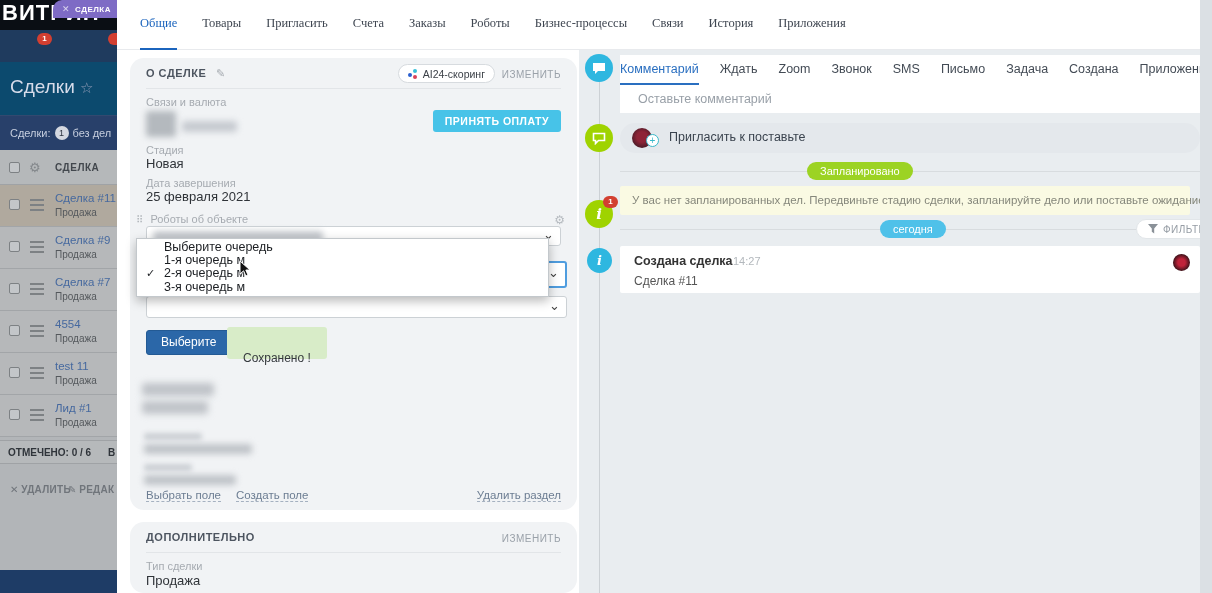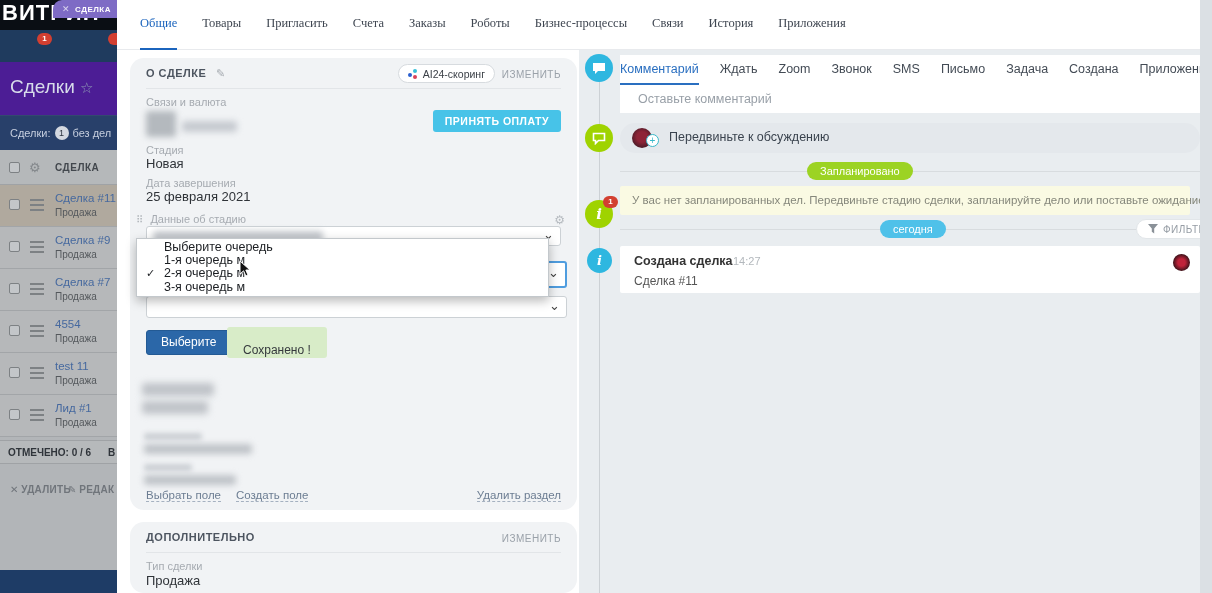--- a/index.html
+++ b/index.html
@@ -13,21 +13,21 @@
   .s-title { position:absolute; left:2px; top:0; font-size:22px; font-weight:bold; color:#fff; letter-spacing:1px; white-space:nowrap; }
   .s-dealtab { position:absolute; left:53px; top:0; width:72px; height:18px; background:#7e6bc5;
                border-radius:9px 9px 0 0; color:#fff; font-size:8px; font-weight:bold;
                display:flex; align-items:center; gap:5px; padding-left:9px; letter-spacing:.5px; }
   .s-dealtab .x { color:#d9d3ee; font-size:9px; font-weight:normal; }
   .s-nav { position:absolute; left:0; top:30px; width:117px; height:32px; background:#1f3b5e; }
   .s-nav-active { position:absolute; left:62px; top:36px; width:55px; height:26px; background:#16294a; border-radius:4px 0 0 0; }
   .s-nav-item { position:absolute; font-size:12.5px; color:#e8ecf4; top:43px; white-space:nowrap; }
   .badge { position:absolute; background:#d23f31; color:#fff; font-size:8px; font-weight:bold;
            min-width:15px; height:12px; border-radius:7px; text-align:center; line-height:12px; padding:0 3px; }
-  .s-head { position:absolute; left:0; top:62px; width:117px; height:53px; background:#4c1d95; }
+  .s-head { position:absolute; left:0; top:62px; width:117px; height:53px; background:#0c4a6e; }
   .s-head-title { position:absolute; left:10px; top:14px; font-size:19px; color:#d7dcea; white-space:nowrap; }
   .s-head-title .star { font-size:15px; color:#8f9ab5; }
   .s-counter { position:absolute; left:0; top:115px; width:117px; height:35px; background:#28406a;
                border-top:1px solid #33496f; font-size:11px; color:#c6cede; }
   .s-counter .inner { position:absolute; left:10px; top:10px; display:flex; align-items:center; gap:4px; white-space:nowrap; }
   .cnt-badge { display:inline-block; background:#d4d8e0; color:#2d3440; width:14px; height:14px; border-radius:7px;
                font-size:9px; text-align:center; line-height:14px; }
   .s-listhead { position:absolute; left:0; top:150px; width:117px; height:35px; background:#b5b8ba; border-bottom:1px solid #9fa2a5; }
   .chk { position:absolute; width:11px; height:11px; border:1px solid #7d8184; border-radius:2px; background:#c3c6c9; }
   .gear { color:#84888c; font-size:13px; }
@@ -80,21 +80,21 @@
   #sel2 { left:16px; top:203px; width:421px; height:27px; border:2px solid #4f9ddf; z-index:1; }
   #sel3 { left:16px; top:238px; width:421px; height:22px; }
   .dropdown { position:absolute; left:6px; top:180px; width:413px; background:#fff;
               border:1px solid #c3c8cc; box-shadow:0 4px 10px rgba(0,0,0,.28); z-index:5; padding:2px 0; }
   .opt { position:relative; padding:0 6px 0 27px; font-size:12.5px; color:#1b1e22; height:13.2px; line-height:13.2px; cursor:pointer; white-space:nowrap; }
   .opt .ck { position:absolute; left:9px; font-size:11px; }
   #cursor { position:absolute; left:109px; top:202px; z-index:6; }
   .save-btn { position:absolute; left:16px; top:272px; height:25px; background:#2b67a8; border:1px solid #235a94;
               border-radius:3px; color:#fff; font-size:12px; padding:0 14px; line-height:23px; cursor:pointer; }
   .saved-badge { position:absolute; left:97px; top:269px; height:31px; background:#d8ecc8; border-radius:3px;
-                 color:#35393d; font-size:12px; padding:8px 16px; line-height:31px; }
+                 color:#35393d; font-size:12px; padding:16px 16px; line-height:31px; }
   .links-row { position:absolute; left:16px; right:16px; top:431px; font-size:11.5px; color:#6c7d92; }
   .dash { border-bottom:1px dashed #a5b1c0; cursor:pointer; }
 
   
   .rail { position:absolute; left:482px; top:62px; bottom:0; width:1px; background:#ccd1d5; }
   .circ { position:absolute; border-radius:50%; display:flex; align-items:center; justify-content:center; }
   .c-blue { background:#2eb7e0; } .c-green { background:#9fd300; }
   .icircle { color:#fff; font-size:15px; font-weight:bold; font-family:"DejaVu Serif", serif; font-style:italic; }
   .tl-tabs { position:absolute; left:503px; top:55px; width:580px; height:34px; background:#fff;
              border-bottom:1px solid #e3e6e9; display:flex; gap:21px; 
@@ -279,21 +279,21 @@
       <div class="blur" style="left:52px; top:63px; width:55px; height:11px; background:#c6cad0"></div>
       <div class="pay-btn">ПРИНЯТЬ ОПЛАТУ</div>
 
       <span class="lab" style="left:16px; top:86px">Стадия</span>
       <span class="val" style="left:16px; top:98px">Новая</span>
       <span class="lab" style="left:16px; top:119px">Дата завершения</span>
       <span class="val" style="left:16px; top:131px">25 февраля 2021</span>
 
       <div class="obj-row">
         <span class="dots">⠿</span>
-        <span>Данные об стадию</span>
+        <span>Роботы об объекте</span>
         <span class="obj-gear">⚙</span>
       </div>
 
       <div class="sel" id="sel1">
         <div class="blur" style="left:6px; top:4px; width:170px; height:11px; background:#c3c7cc"></div>
         <span class="chev">⌄</span>
       </div>
       <div class="sel" id="sel2">
         <span class="chev">⌄</span>
       </div>
@@ -374,21 +374,21 @@
 
     </div>
 
     <div class="comment-box">
       <span class="placeholder">Оставьте комментарий</span>
     </div>
 
     <div class="invite">
       <span class="avatar"></span>
       <span class="plus">+</span>
-      <span class="txt">Передвиньте к обсуждению</span>
+      <span class="txt">Пригласить к поставьте</span>
     </div>
 
     <div class="divline" style="top:171px"></div>
     <div class="pill green" style="left:690px; top:162px">Запланировано</div>
 
     <div class="notice">
       <span class="txt">У вас нет запланированных дел. Передвиньте стадию сделки, запланируйте дело или поставьте ожидание.</span>
     </div>
 
     <div class="divline" style="top:229px"></div>

